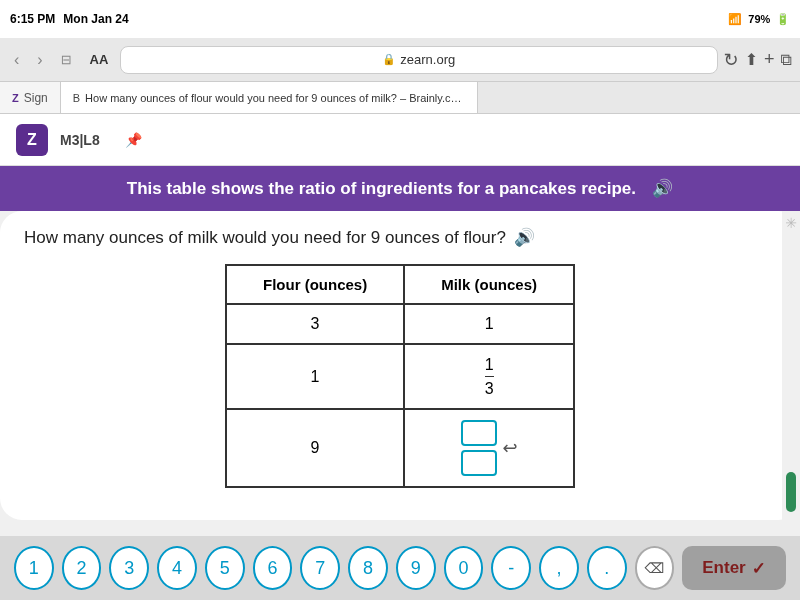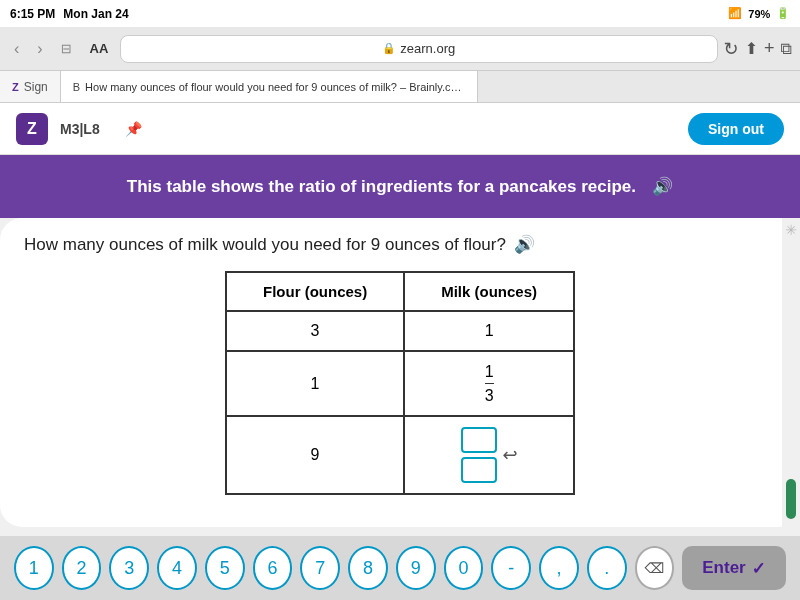--- a/index.html
+++ b/index.html
@@ -1,21 +1,21 @@
 <!DOCTYPE html>
 <html><head>
   <meta charset="utf-8">
   <style>
     * { box-sizing: border-box; margin: 0; padding: 0; }
     body { width: 800px; height: 600px; overflow: hidden; background: #f0f0f0; font-family: -apple-system, BlinkMacSystemFont, 'Segoe UI', sans-serif; }
 
     
     .status-bar {
       background: #fff;
-      height: 27px;
+      height: 38px;
       display: flex;
       align-items: center;
       justify-content: space-between;
       padding: 0 10px;
       font-size: 12px;
       font-weight: 600;
     }
     .status-left { display: flex; gap: 8px; align-items: center; }
     .status-right { display: flex; gap: 6px; align-items: center; font-size: 11px; }
 
@@ -132,21 +132,21 @@
       font-size: 14px;
       font-weight: 600;
       cursor: pointer;
     }
 
     
     .purple-banner {
       background: #6b3fa0;
       color: #fff;
       text-align: center;
-      padding: 21px 16px;
+      padding: 12px 16px;
       font-size: 17px;
       font-weight: 600;
       display: flex;
       align-items: center;
       justify-content: center;
       gap: 16px;
     }
 
     
     .main-content {
@@ -277,21 +277,21 @@
       border: 2px solid #0098c8;
     }
     .key-btn.backspace {
       border: 2px solid #aaa;
       color: #555;
       font-size: 14px;
     }
     .enter-btn {
       margin-left: auto;
       background: #a0a0a0;
-      color: #4c1d95;
+      color: #7f1d1d;
       border: none;
       border-radius: 10px;
       padding: 10px 20px;
       font-size: 17px;
       font-weight: 600;
       cursor: pointer;
       display: flex;
       align-items: center;
       gap: 6px;
       height: 44px;
@@ -339,21 +339,20 @@
     <span style="font-size:11px; overflow:hidden; text-overflow:ellipsis; white-space:nowrap; max-width:380px;">How many ounces of flour would you need for 9 ounces of milk? – Brainly.com</span>
   </div>
 </div>
 
 <div class="app-header">
   <div class="app-logo">Z</div>
   <div class="breadcrumb">
     <span>M3|L8</span>
     <span style="font-size:14px;">📌</span>
   </div>
-  <button class="sign-out-btn">Sign out</button>
 </div>
 
 <div class="purple-banner">
   <span>This table shows the ratio of ingredients for a pancakes recipe.</span>
   <span style="cursor:pointer;">🔊</span>
 </div>
 
 <div class="main-content" style="position:relative;border-radius:22px;">
 
   <div class="question">

